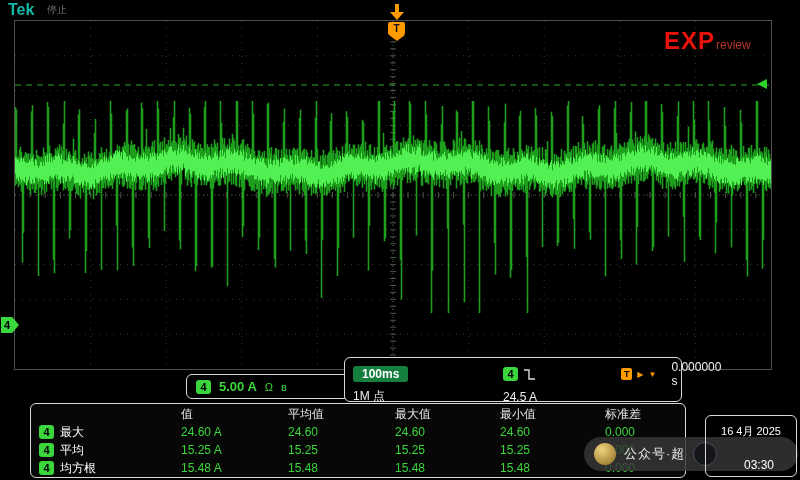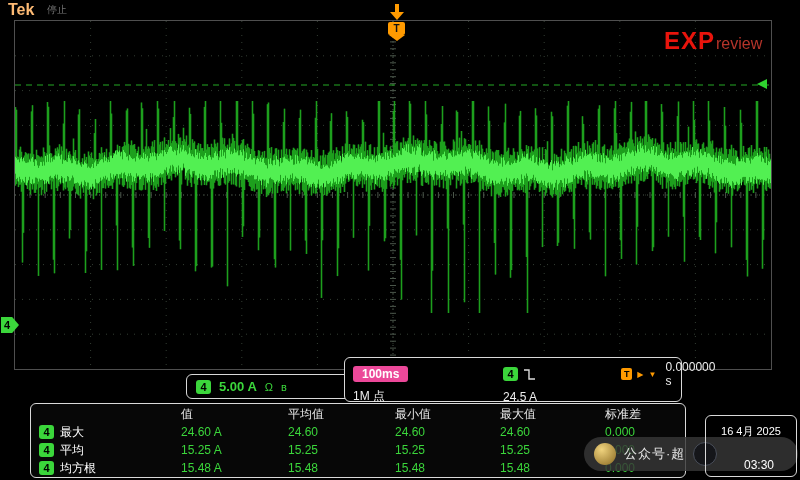--- a/index.html
+++ b/index.html
@@ -1,28 +1,28 @@
 <!DOCTYPE html>
 <html style="--channel-green: #3bd63b; --trace-core: #52f052; --trace-outer: #1fa81f; --trigger-orange: #ff9a00; --grid: #333d33; --axis: #4a564a; --logo-red: #e8140c; --frame: #4f4f4f; --trigger-line: #2fd22f;"><head>
 <meta charset="utf-8">
 <style>
   html,body{margin:0;padding:0;background:#000;}
   #screen{position:relative;width:800px;height:480px;background:#000;overflow:hidden;
           font-family:"Liberation Sans","DejaVu Sans",sans-serif;color:#ddd;}
 
-  .brand{position:absolute;left:8px;top:1px;font-size:16px;font-weight:bold;color:#fdba74;z-index:4;}
+  .brand{position:absolute;left:8px;top:1px;font-size:16px;font-weight:bold;color:#14b8a6;z-index:4;}
   .status{position:absolute;left:47px;top:3px;font-size:10px;color:#737373;z-index:4;}
 
   .graticule{position:absolute;left:14px;top:20px;width:756px;height:348px;
              border:1px solid var(--frame,#4f4f4f);z-index:1;}
   .graticule svg{display:block;width:100%;height:100%;}
 
   .explogo{position:absolute;left:664px;top:27px;z-index:3;white-space:nowrap;}
   .explogo .exp{color:var(--logo-red,#e8140c);font-weight:bold;font-size:24px;letter-spacing:1px;}
-  .explogo .review{color:#b5342a;font-size:16px;margin-left:1px;}
+  .explogo .review{color:#b5342a;font-size:12px;margin-left:1px;}
 
   .expand-marker{position:absolute;left:390px;top:4px;width:14px;z-index:4;}
   .expand-marker .stem{width:4px;height:8px;background:var(--trigger-orange,#ff9a00);margin:0 auto;}
   .expand-marker .head{width:0;height:0;margin:0 auto;border-left:7px solid transparent;
       border-right:7px solid transparent;border-top:8px solid var(--trigger-orange,#ff9a00);}
 
   .t-flag{position:absolute;left:388px;top:22px;width:17px;z-index:4;text-align:center;}
   .t-flag .tbox{background:var(--trigger-orange,#ff9a00);height:13px;line-height:13px;
       font-size:10px;font-weight:bold;color:#111;border-radius:2px;}
   .t-flag .tip{width:0;height:0;margin:0 auto;border-left:8px solid transparent;
@@ -42,26 +42,26 @@
 
   .chread{position:absolute;left:186px;top:374px;width:152px;height:23px;z-index:2;background:#000;
       border:1px solid #d9d9d9;border-radius:6px;display:flex;align-items:center;gap:8px;padding:0 9px;box-sizing:content-box;}
   .chscale{color:var(--channel-green,#3bd63b);font-size:13px;font-weight:bold;}
   .chicon{color:var(--channel-green,#3bd63b);font-size:11px;}
 
   .acq{position:absolute;left:344px;top:357px;width:338px;height:45px;z-index:2;background:#000;
       border:1px solid #d9d9d9;border-radius:6px;box-sizing:border-box;padding:2px 8px;
       display:grid;grid-template-columns:150px 118px 1fr;grid-template-rows:1fr 1fr;
       align-items:center;font-size:12px;color:#eee;}
-  .tb-pill{background:#ec4899;border-radius:3px;padding:1px 9px;font-weight:bold;color:#fff;}
+  .tb-pill{background:#15803d;border-radius:3px;padding:1px 9px;font-weight:bold;color:#fff;}
   .acq .c3{display:flex;gap:5px;align-items:center;}
   .tsq{display:inline-block;width:13px;height:12px;line-height:12px;text-align:center;
       background:var(--trigger-orange,#ff9a00);color:#000;font-weight:bold;font-size:9px;border-radius:2px;}
   .tri{color:var(--trigger-orange,#ff9a00);font-size:8px;}
-  .tpos{margin-left:4px;}
+  .tpos{margin-left:10px;}
 
   .mtable{position:absolute;left:30px;top:403px;width:656px;height:75px;z-index:2;
       border:1px solid #d9d9d9;border-radius:6px;background:rgba(8,8,8,.92);
       box-sizing:border-box;padding:2px;display:grid;
       grid-template-rows:17px 18px 18px 18px;
       grid-template-columns:132px 107px 107px 105px 105px 1fr;
       align-items:center;font-size:12px;}
   .mh{color:#e8e8e8;padding-left:16px;}
   .mname{display:flex;gap:6px;align-items:center;padding-left:6px;color:#fff;}
   .val{color:var(--channel-green,#3bd63b);padding-left:16px;}
@@ -253,22 +253,22 @@
       <span class="tpos">0.000000 s</span>
     </div>
     <div>1M 点</div>
     <div>24.5 A</div>
   </div>
 
   <div class="mtable">
     <div></div>
     <div class="mh">值</div>
     <div class="mh">平均值</div>
+    <div class="mh">最大值</div>
     <div class="mh">最小值</div>
-    <div class="mh">最大值</div>
     <div class="mh">标准差</div>
 
     <div class="mname">
       <span class="badge">4</span>
       <span>最大</span>
     </div>
     <div class="val">24.60 A</div>
     <div class="val">24.60</div>
     <div class="val">24.60</div>
     <div class="val">24.60</div>

